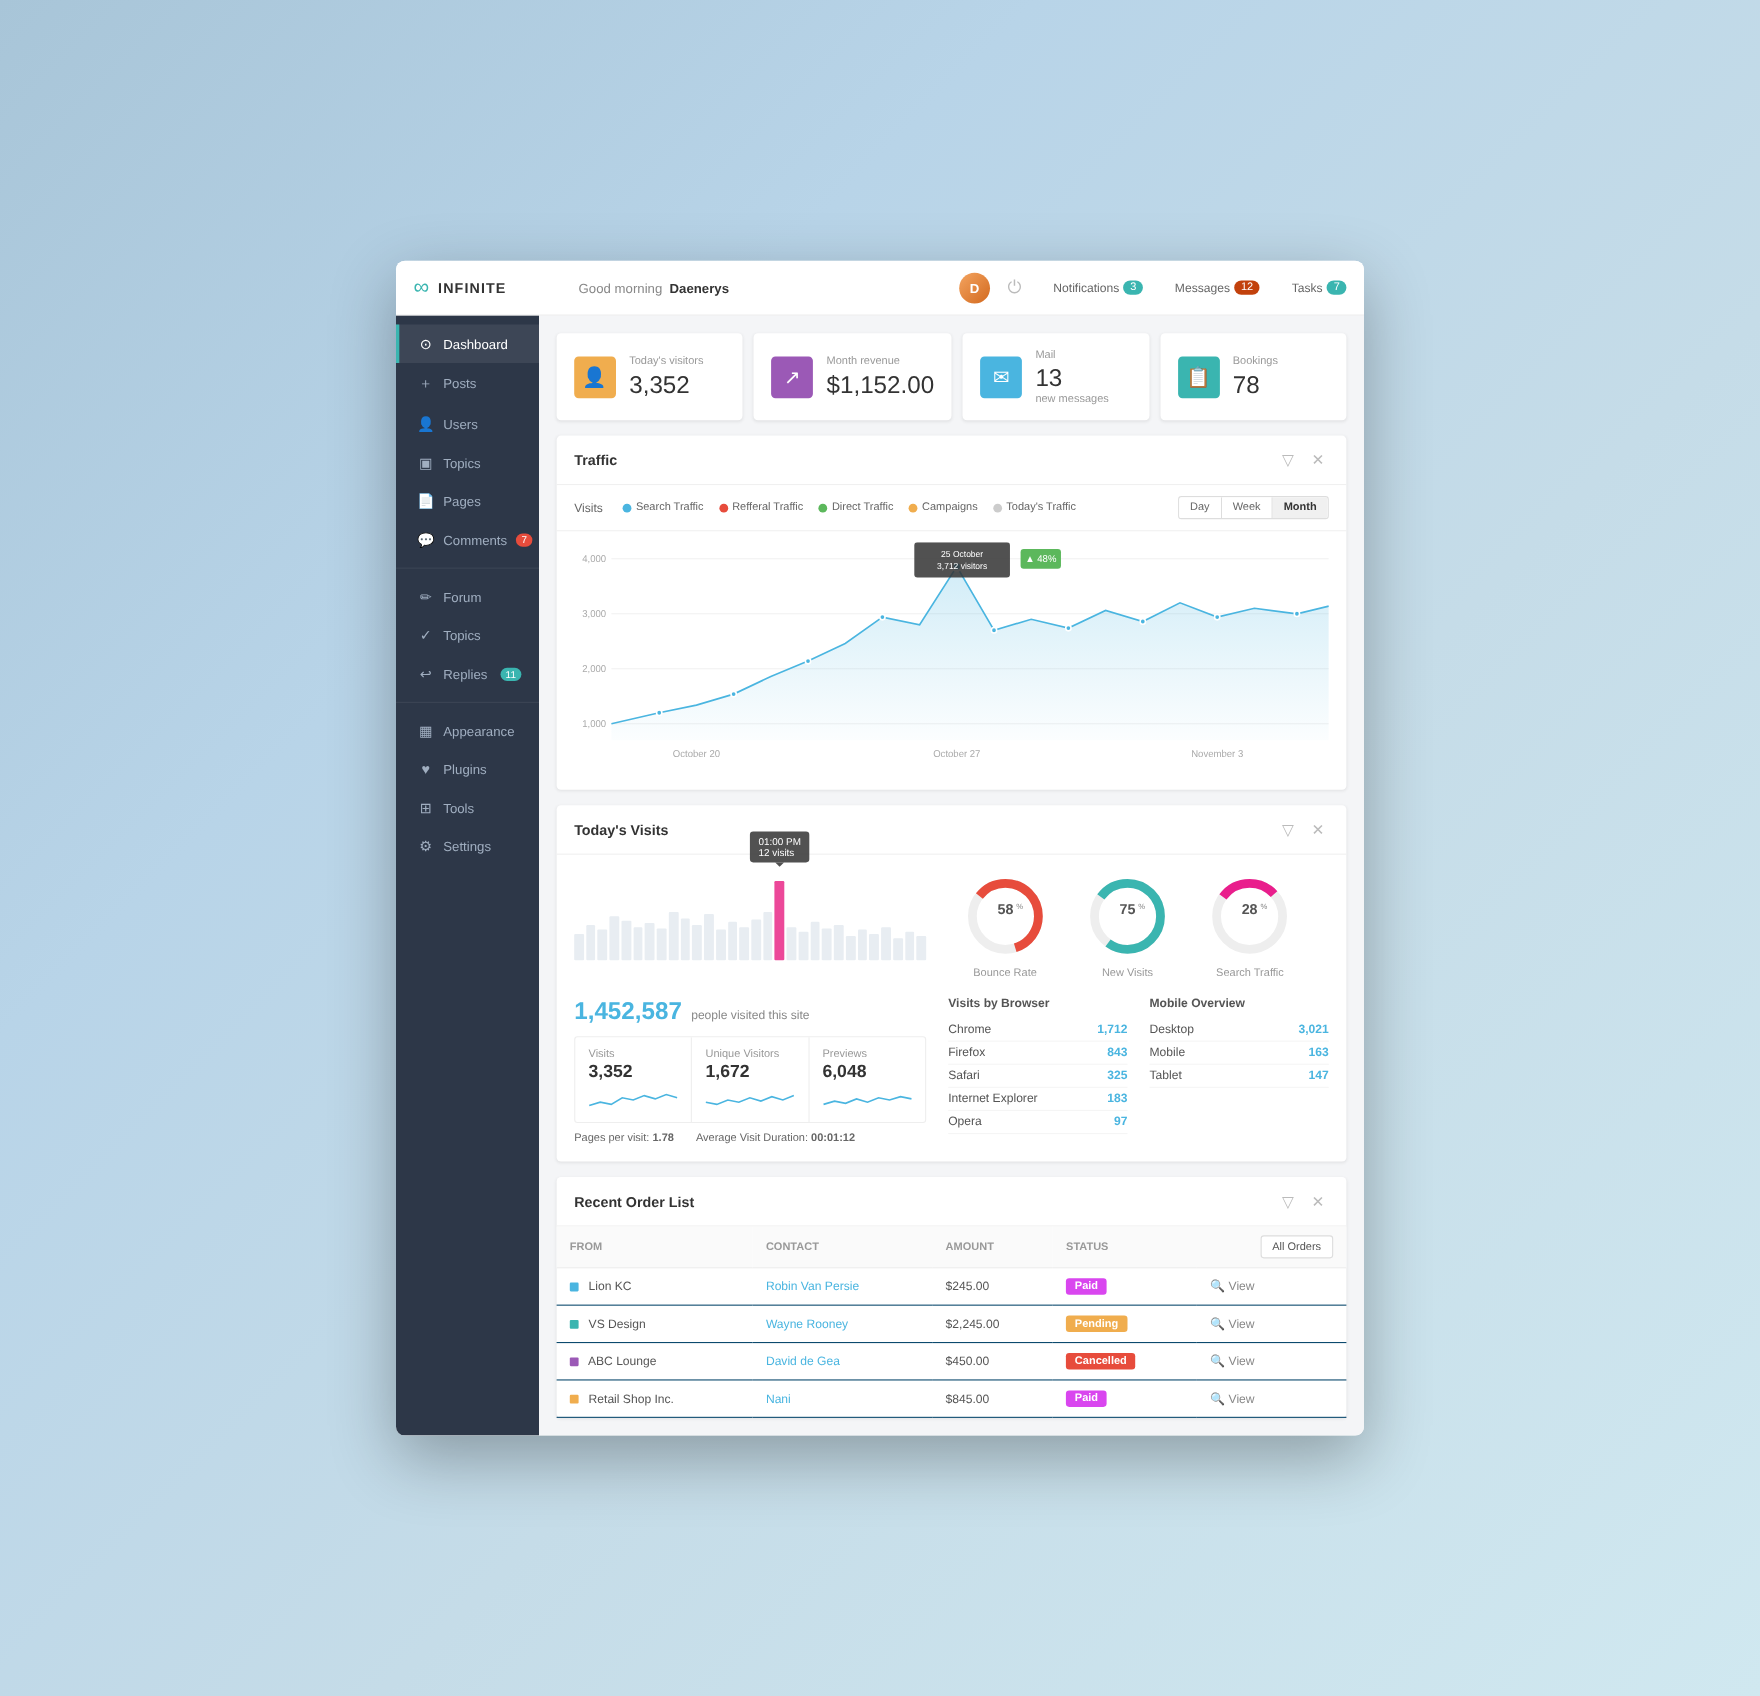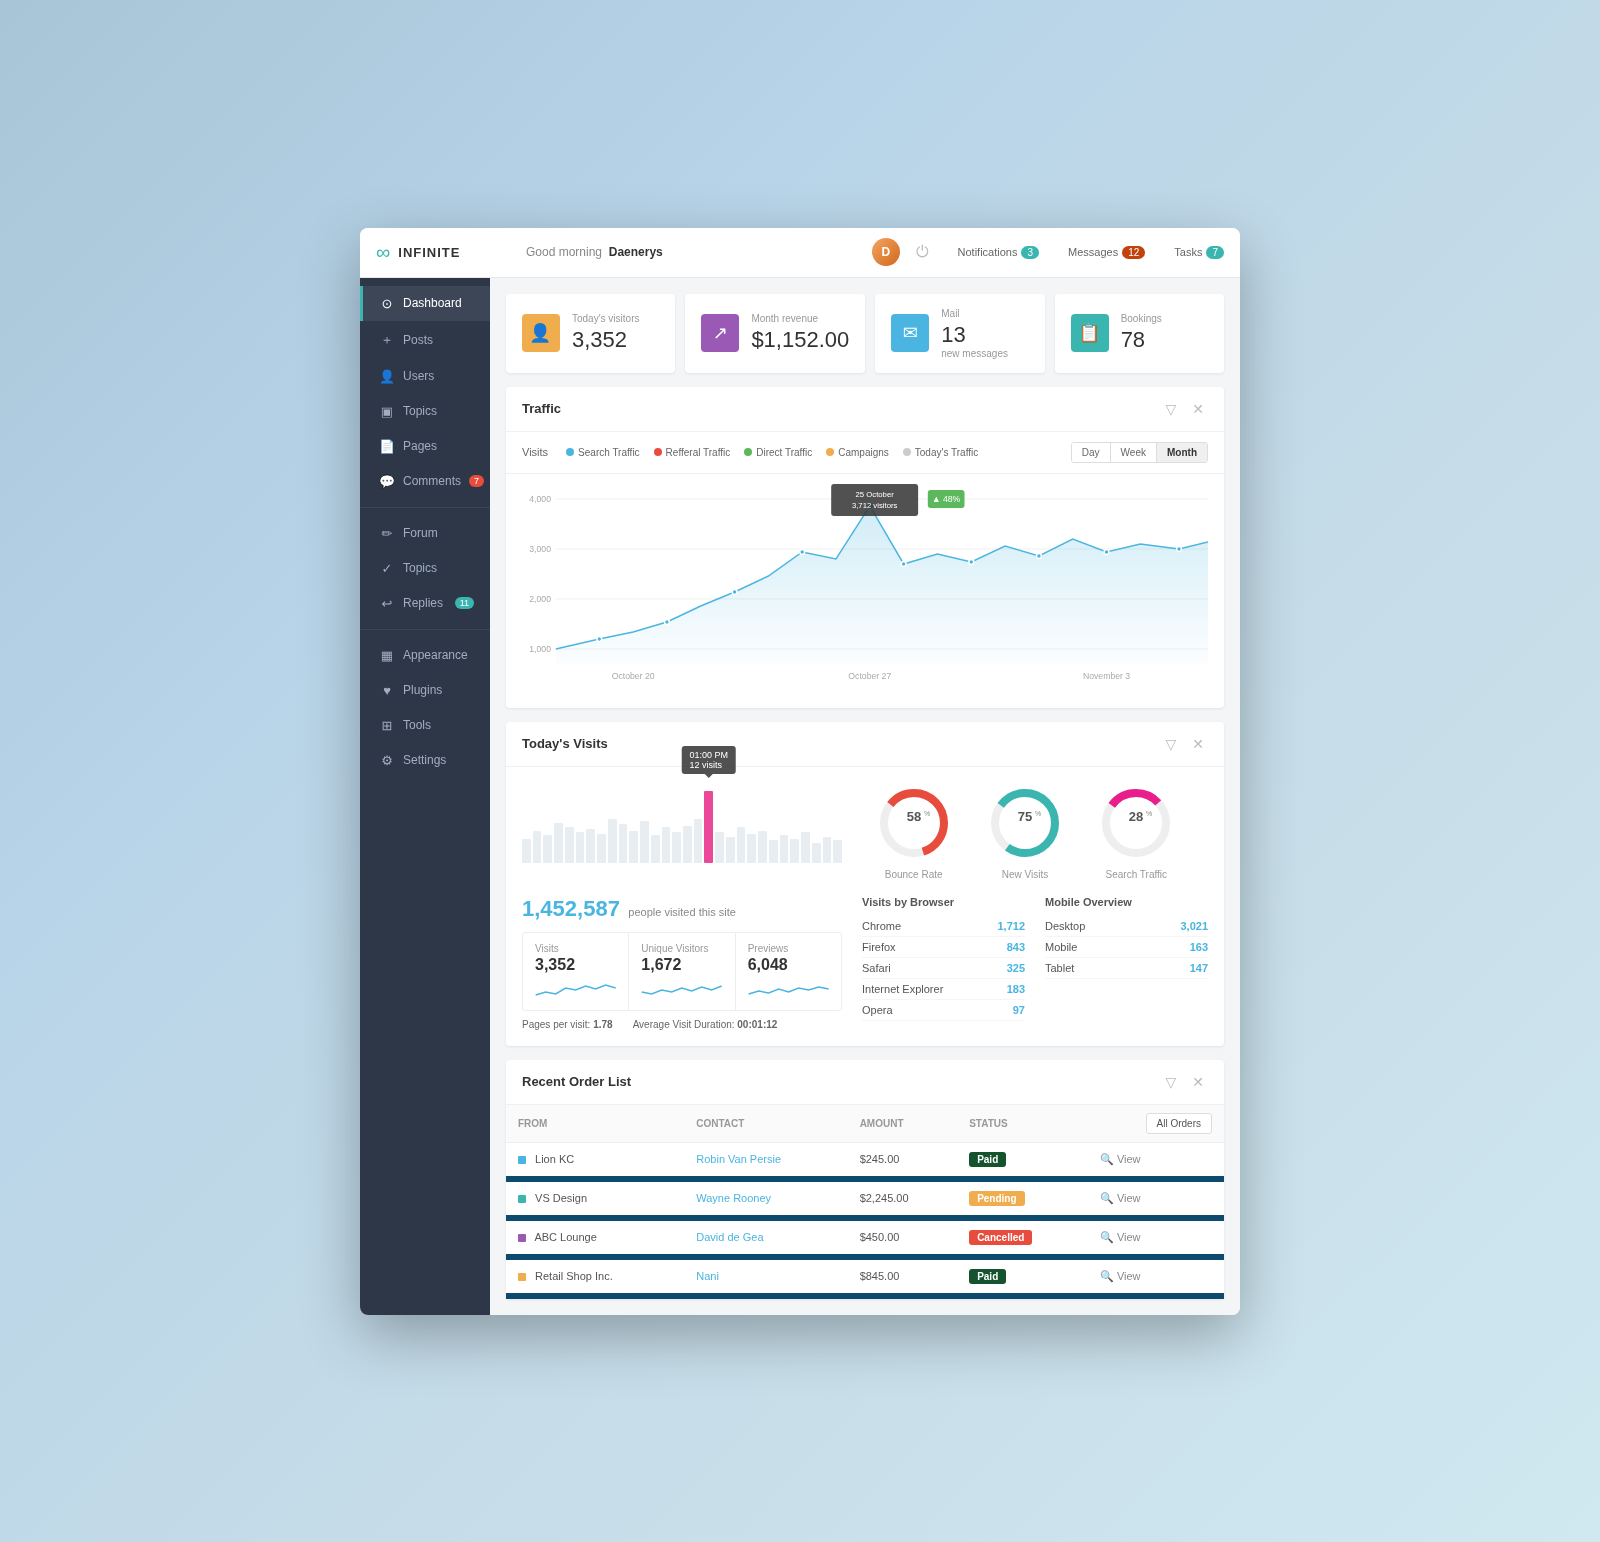--- a/index.html
+++ b/index.html
@@ -329,42 +329,42 @@
       color: #999;
       text-transform: uppercase;
       padding: 8px 12px;
       text-align: left;
       background: #fafafa;
       border-bottom: 1px solid #eee;
     }
     .orders-table tbody td {
       font-size: 11px;
       padding: 9px 12px;
-      border-bottom: 6px solid #0c4a6e;
+      border-bottom: 1px solid #0c4a6e;
       color: #555;
       vertical-align: middle;
     }
     .from-dot {
       display: inline-block;
       width: 8px;
       height: 8px;
       border-radius: 1px;
       margin-right: 6px;
       vertical-align: middle;
     }
     .contact-link { color: #4ab5e0; text-decoration: none; }
     .status-badge {
       display: inline-block;
       padding: 2px 8px;
       border-radius: 3px;
       font-size: 10px;
       font-weight: 600;
       color: #fff;
     }
-    .status-paid { background: #14532d; }
+    .status-paid { background: #d946ef; }
     .status-pending { background: #f0ad4e; }
     .status-cancelled { background: #e74c3c; }
     .all-orders-btn {
       background: #fff;
       border: 1px solid #ddd;
       border-radius: 3px;
       font-size: 10px;
       padding: 4px 10px;
       cursor: pointer;
       color: #555;

